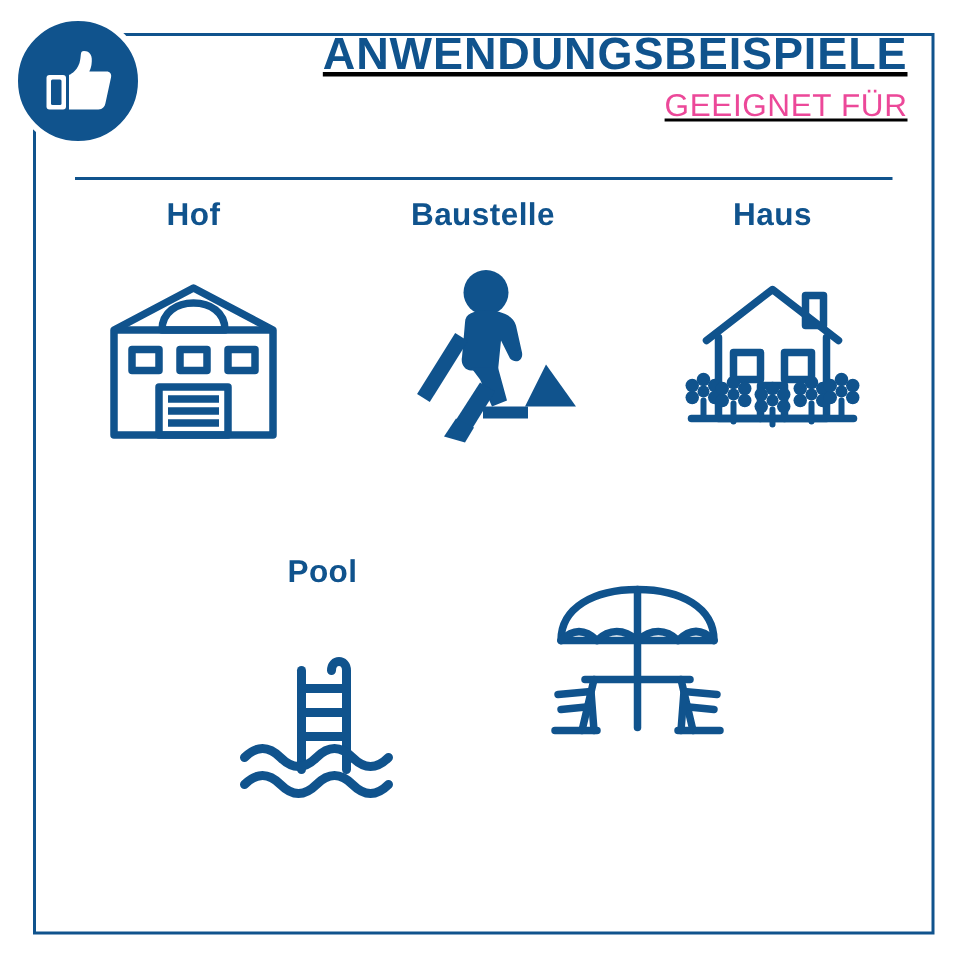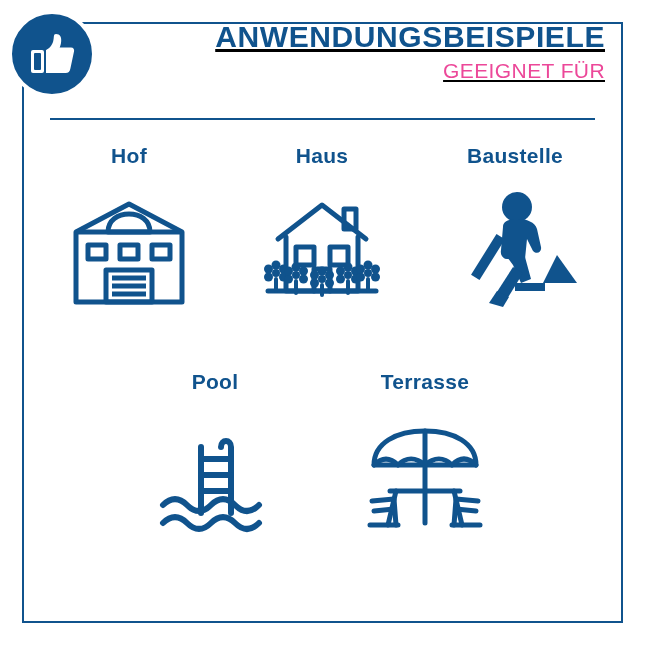--- a/index.html
+++ b/index.html
@@ -81,21 +81,21 @@
   }
 
   .row {
     position: absolute;
     display: flex;
     justify-content: center;
     align-items: flex-start;
   }
   .row-1 {
     left: 32px;
-    top: 144px;
+    top: 132px;
     width: 580px;
     gap: 0px;
   }
   .row-2 {
     left: 110px;
     top: 370px;
     width: 420px;
     gap: 0px;
   }
   .cell {
@@ -156,120 +156,119 @@
             <rect x="56" y="55" width="18" height="14"></rect>
             <rect x="88" y="55" width="18" height="14"></rect>
             <rect x="42" y="80" width="46" height="32"></rect>
             <path d="M48 88 L82 88 M48 96 L82 96 M48 104 L82 104"></path>
           </g>
         </svg>
       </div>
     </div>
 
     <div class="cell">
-      <div class="cell-label">Haus</div>
-      <div class="cell-icon">
-        <svg width="140" height="130" viewBox="0 0 140 130">
-          <g fill="none" stroke="#10538d" stroke-width="5" stroke-linejoin="round" stroke-linecap="round">
-            <path d="M26 52 L70 18 L114 52"></path>
-            <path d="M34 50 L34 104 L106 104 L106 50"></path>
-            <rect x="92" y="22" width="12" height="20"></rect>
-            <rect x="44" y="60" width="18" height="18"></rect>
-            <rect x="78" y="60" width="18" height="18"></rect>
-            <path d="M62 104 L62 82 L78 82 L78 104"></path>
-            <path d="M16 104 L124 104"></path>
-          </g>
-          <g fill="none" stroke="#10538d" stroke-width="4" stroke-linecap="round">
-            <path d="M24 104 L24 92 M44 106 L44 94 M70 108 L70 98 M96 106 L96 94 M116 104 L116 92"></path>
-          </g>
-          <g fill="#10538d">
-            <g transform="translate(24,86)">
-                <circle r="4"></circle>
-                <circle cx="0" cy="-8" r="4.5"></circle>
-                <circle cx="7.5" cy="-4" r="4.5"></circle>
-                <circle cx="7.5" cy="4" r="4.5"></circle>
-                <circle cx="-7.5" cy="4" r="4.5"></circle>
-                <circle cx="-7.5" cy="-4" r="4.5"></circle>
-              </g>
-            <g transform="translate(44,88)">
-                <circle r="4"></circle>
-                <circle cx="0" cy="-8" r="4.5"></circle>
-                <circle cx="7.5" cy="-4" r="4.5"></circle>
-                <circle cx="7.5" cy="4" r="4.5"></circle>
-                <circle cx="-7.5" cy="4" r="4.5"></circle>
-                <circle cx="-7.5" cy="-4" r="4.5"></circle>
-              </g>
-            <g transform="translate(70,92)">
-                <circle r="4"></circle>
-                <circle cx="0" cy="-8" r="4.5"></circle>
-                <circle cx="7.5" cy="-4" r="4.5"></circle>
-                <circle cx="7.5" cy="4" r="4.5"></circle>
-                <circle cx="-7.5" cy="4" r="4.5"></circle>
-                <circle cx="-7.5" cy="-4" r="4.5"></circle>
-              </g>
-            <g transform="translate(96,88)">
-                <circle r="4"></circle>
-                <circle cx="0" cy="-8" r="4.5"></circle>
-                <circle cx="7.5" cy="-4" r="4.5"></circle>
-                <circle cx="7.5" cy="4" r="4.5"></circle>
-                <circle cx="-7.5" cy="4" r="4.5"></circle>
-                <circle cx="-7.5" cy="-4" r="4.5"></circle>
-              </g>
-            <g transform="translate(116,86)">
-                <circle r="4"></circle>
-                <circle cx="0" cy="-8" r="4.5"></circle>
-                <circle cx="7.5" cy="-4" r="4.5"></circle>
-                <circle cx="7.5" cy="4" r="4.5"></circle>
-                <circle cx="-7.5" cy="4" r="4.5"></circle>
-                <circle cx="-7.5" cy="-4" r="4.5"></circle>
-              </g>
-          </g>
-        </svg>
-      </div>
-    </div>
-
-    <div class="cell">
       <div class="cell-label">Baustelle</div>
       <div class="cell-icon">
         <svg width="140" height="130" viewBox="0 0 140 130">
           <g fill="#10538d">
             <circle cx="72" cy="20" r="15"></circle>
             <path d="M58 40 C58 34 64 32 72 32 C82 32 90 35 92 42 L96 60 C97 65 92 68 88 64 L82 52 L80 72 L62 72 C58 72 55 68 56 63 Z"></path>
             <path d="M62 70 L80 70 L86 92 L76 96 L68 78 Z"></path>
             <path d="M68 80 L78 86 L62 112 L50 108 Z"></path>
             <path d="M52 104 L64 110 L58 120 L44 116 Z"></path>
             <rect x="38" y="46" width="10" height="48" transform="rotate(32 43 70)"></rect>
             <path d="M98 96 L132 96 L112 68 Z"></path>
             <path d="M70 96 L100 96 L100 104 L70 104 Z"></path>
           </g>
         </svg>
       </div>
     </div>
 
+    <div class="cell">
+      <div class="cell-label">Haus</div>
+      <div class="cell-icon">
+        <svg width="140" height="130" viewBox="0 0 140 130">
+          <g fill="none" stroke="#10538d" stroke-width="5" stroke-linejoin="round" stroke-linecap="round">
+            <path d="M26 52 L70 18 L114 52"></path>
+            <path d="M34 50 L34 104 L106 104 L106 50"></path>
+            <rect x="92" y="22" width="12" height="20"></rect>
+            <rect x="44" y="60" width="18" height="18"></rect>
+            <rect x="78" y="60" width="18" height="18"></rect>
+            <path d="M62 104 L62 82 L78 82 L78 104"></path>
+            <path d="M16 104 L124 104"></path>
+          </g>
+          <g fill="none" stroke="#10538d" stroke-width="4" stroke-linecap="round">
+            <path d="M24 104 L24 92 M44 106 L44 94 M70 108 L70 98 M96 106 L96 94 M116 104 L116 92"></path>
+          </g>
+          <g fill="#10538d">
+            <g transform="translate(24,86)">
+                <circle r="4"></circle>
+                <circle cx="0" cy="-8" r="4.5"></circle>
+                <circle cx="7.5" cy="-4" r="4.5"></circle>
+                <circle cx="7.5" cy="4" r="4.5"></circle>
+                <circle cx="-7.5" cy="4" r="4.5"></circle>
+                <circle cx="-7.5" cy="-4" r="4.5"></circle>
+              </g>
+            <g transform="translate(44,88)">
+                <circle r="4"></circle>
+                <circle cx="0" cy="-8" r="4.5"></circle>
+                <circle cx="7.5" cy="-4" r="4.5"></circle>
+                <circle cx="7.5" cy="4" r="4.5"></circle>
+                <circle cx="-7.5" cy="4" r="4.5"></circle>
+                <circle cx="-7.5" cy="-4" r="4.5"></circle>
+              </g>
+            <g transform="translate(70,92)">
+                <circle r="4"></circle>
+                <circle cx="0" cy="-8" r="4.5"></circle>
+                <circle cx="7.5" cy="-4" r="4.5"></circle>
+                <circle cx="7.5" cy="4" r="4.5"></circle>
+                <circle cx="-7.5" cy="4" r="4.5"></circle>
+                <circle cx="-7.5" cy="-4" r="4.5"></circle>
+              </g>
+            <g transform="translate(96,88)">
+                <circle r="4"></circle>
+                <circle cx="0" cy="-8" r="4.5"></circle>
+                <circle cx="7.5" cy="-4" r="4.5"></circle>
+                <circle cx="7.5" cy="4" r="4.5"></circle>
+                <circle cx="-7.5" cy="4" r="4.5"></circle>
+                <circle cx="-7.5" cy="-4" r="4.5"></circle>
+              </g>
+            <g transform="translate(116,86)">
+                <circle r="4"></circle>
+                <circle cx="0" cy="-8" r="4.5"></circle>
+                <circle cx="7.5" cy="-4" r="4.5"></circle>
+                <circle cx="7.5" cy="4" r="4.5"></circle>
+                <circle cx="-7.5" cy="4" r="4.5"></circle>
+                <circle cx="-7.5" cy="-4" r="4.5"></circle>
+              </g>
+          </g>
+        </svg>
+      </div>
+    </div>
+
   </div>
 
   <div class="row row-2">
 
     <div class="cell">
       <div class="cell-label">Pool</div>
       <div class="cell-icon">
         <svg width="140" height="130" viewBox="0 0 140 130">
           <g fill="none" stroke="#10538d" stroke-width="6" stroke-linecap="round" stroke-linejoin="round">
             <path d="M56 100 L56 34"></path>
             <path d="M86 100 L86 34 C86 26 76 26 76 34"></path>
             <path d="M56 46 L86 46 M56 62 L86 62 M56 78 L86 78"></path>
             <path d="M18 92 C26 84 34 84 42 92 C50 100 58 100 66 92 C74 84 82 84 90 92 C98 100 106 100 114 92"></path>
             <path d="M18 110 C26 102 34 102 42 110 C50 118 58 118 66 110 C74 102 82 102 90 110 C98 118 106 118 114 110"></path>
           </g>
         </svg>
       </div>
     </div>
 
     <div class="cell">
-      <div class="cell-label">Terrasse</div>
       <div class="cell-icon">
         <svg width="150" height="130" viewBox="0 0 150 130">
           <g fill="none" stroke="#10538d" stroke-width="5" stroke-linecap="round" stroke-linejoin="round">
             <path d="M24 52 C24 30 46 18 75 18 C104 18 126 30 126 52 Z"></path>
             <path d="M24 52 C32 44 40 44 48 52 C56 44 66 44 75 52 C84 44 94 44 102 52 C110 44 118 44 126 52"></path>
             <path d="M75 18 L75 110"></path>
             <path d="M40 78 L110 78"></path>
             <path d="M46 78 L38 112 M104 78 L112 112"></path>
             <path d="M22 88 L44 86 L46 112 M24 98 L44 96"></path>
             <path d="M128 88 L106 86 L104 112 M126 98 L106 96"></path>

